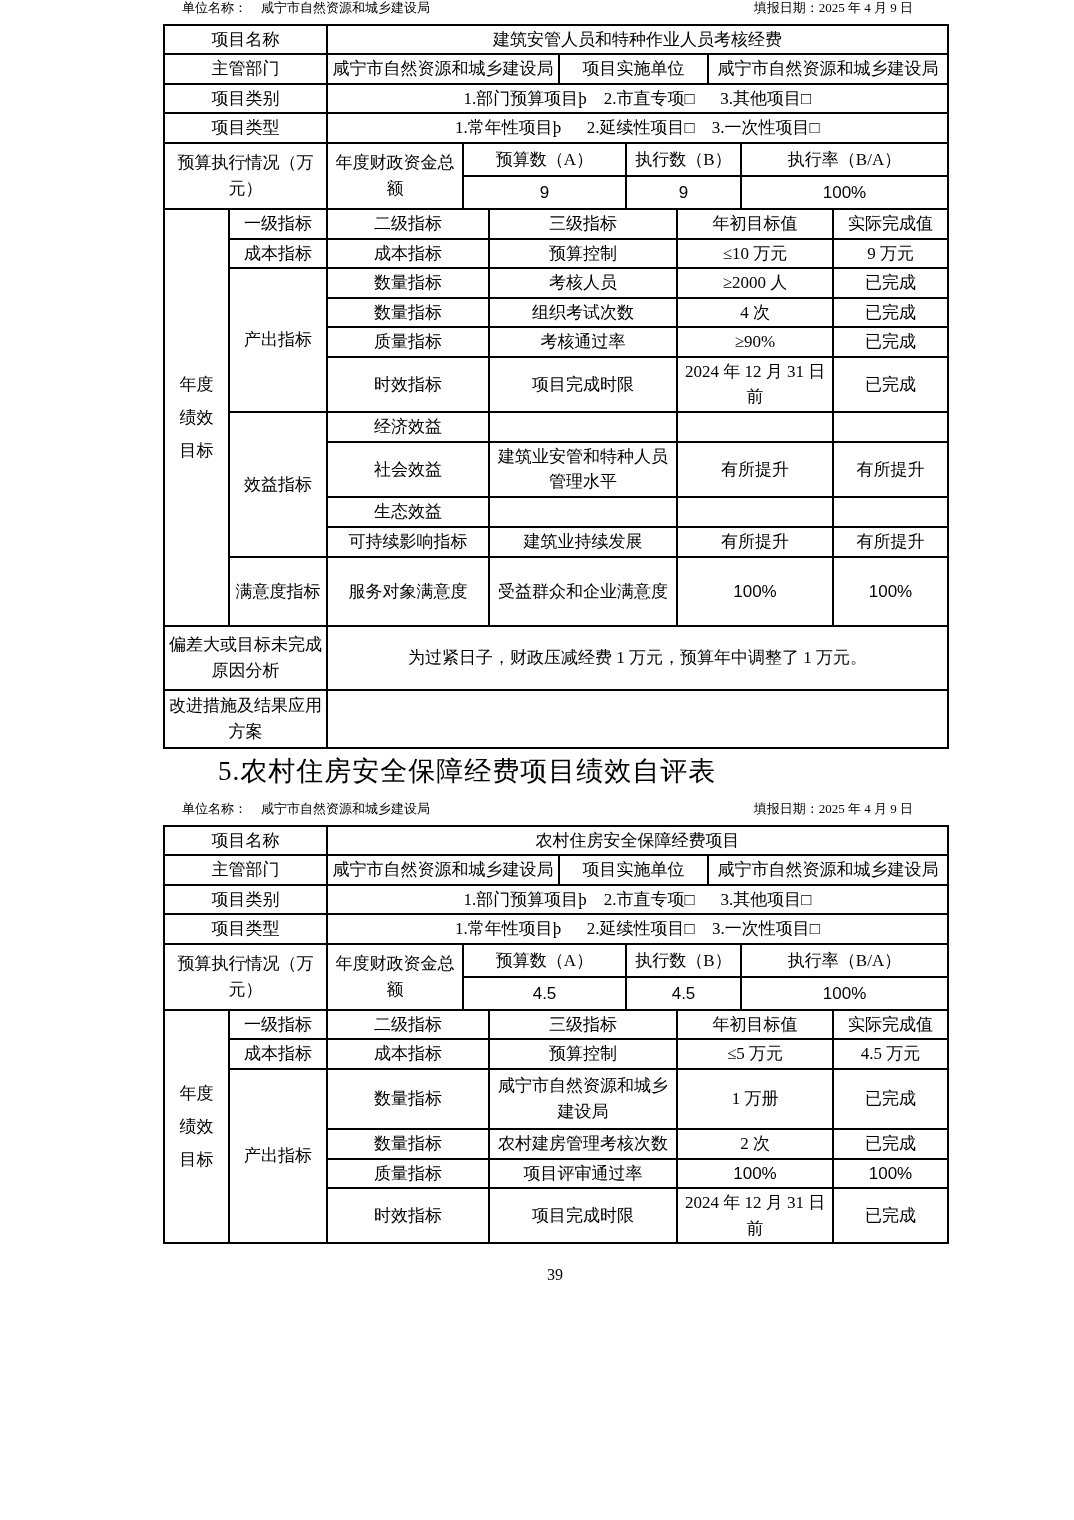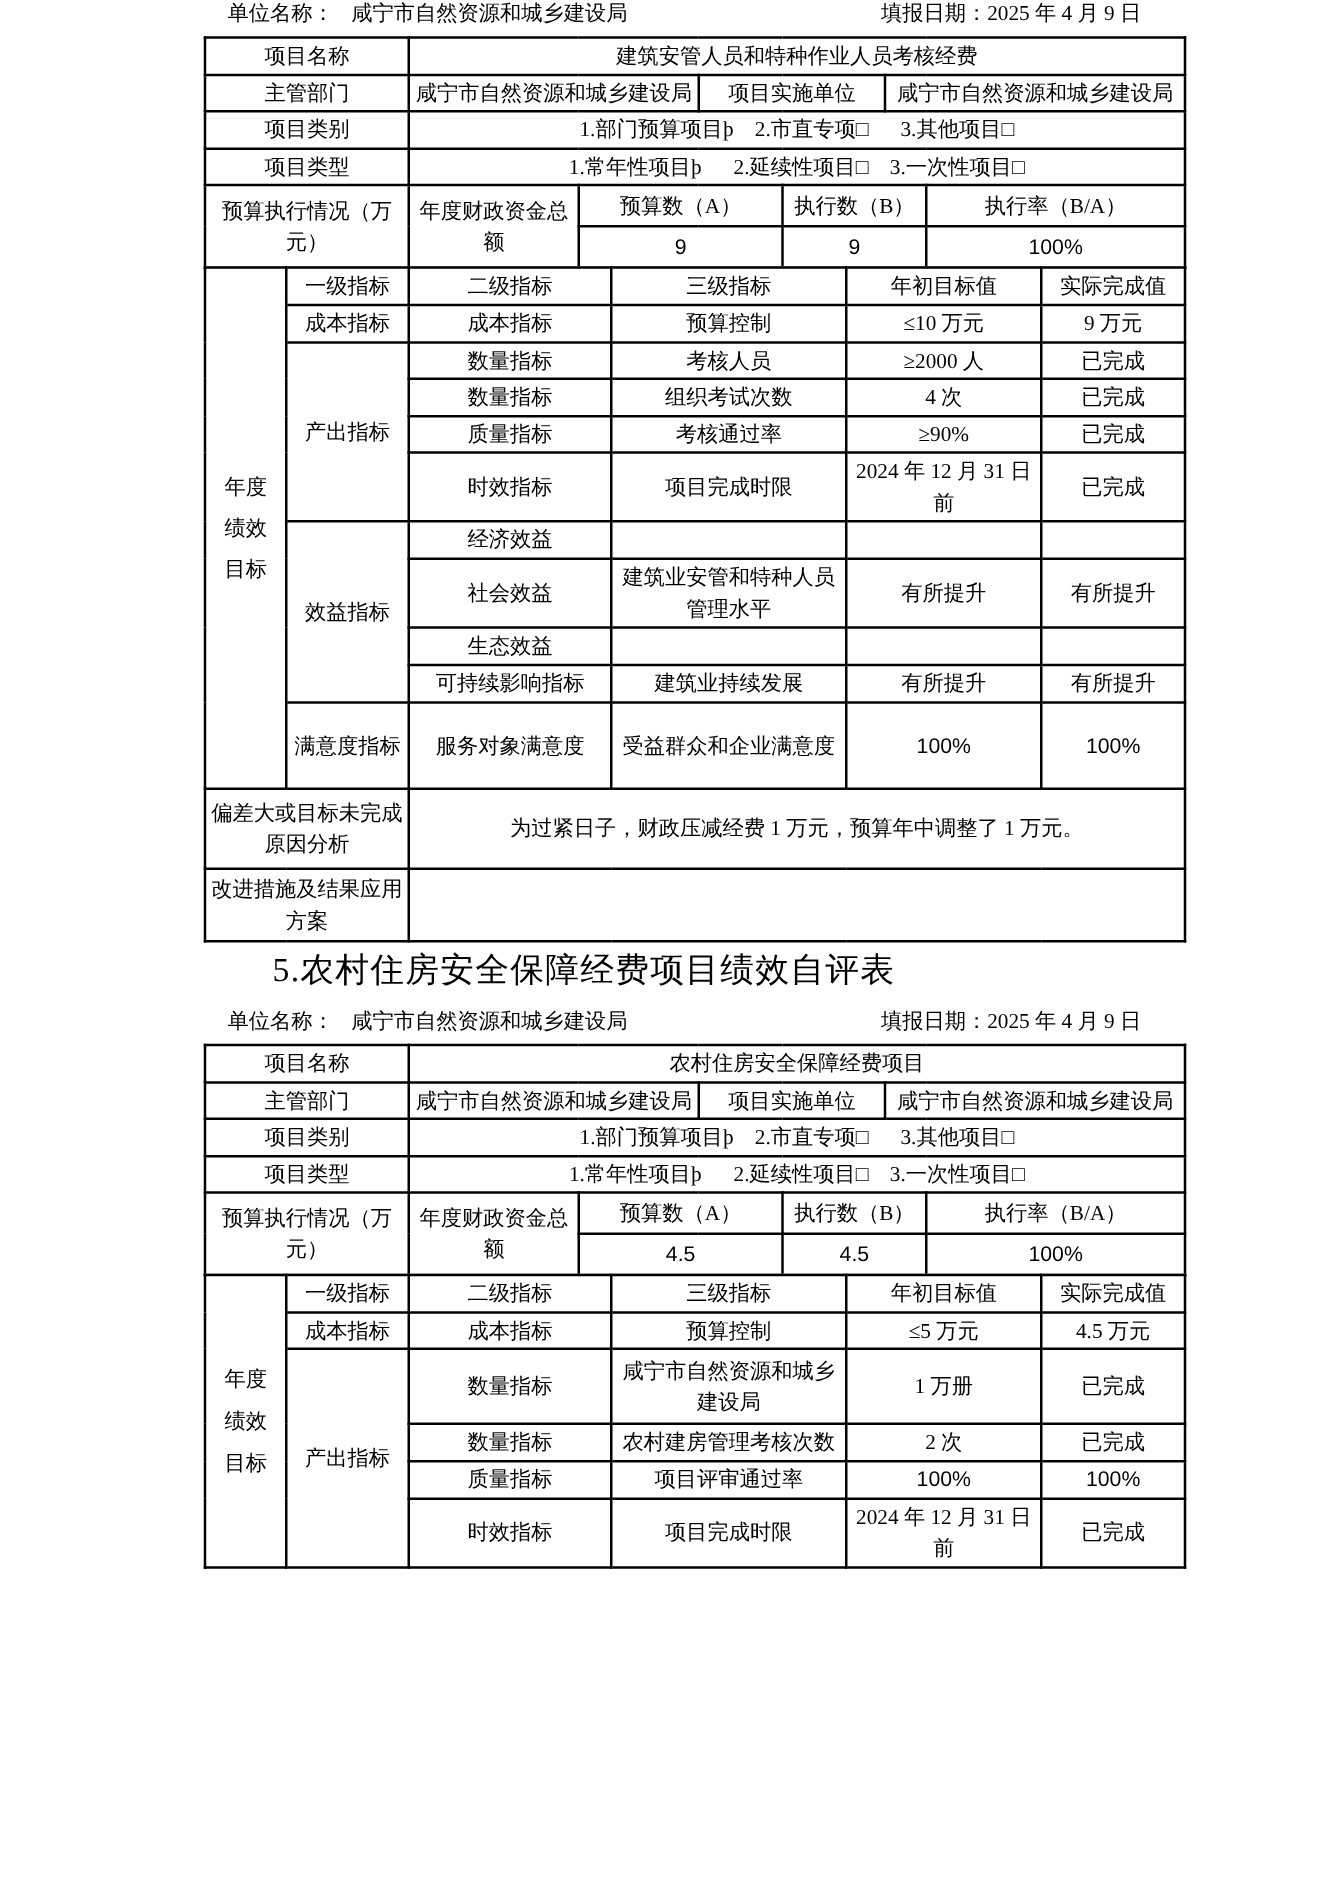--- a/index.html
+++ b/index.html
@@ -11,21 +11,21 @@
     overflow:hidden; position:relative;
   }
   .content { position:absolute; left:163px; top:0; width:784px; }
   .doc-title {
     font-weight:400; margin:0; letter-spacing:1px; color:#000;
   }
   .title4 { font-size:29px; margin:143px 0 10px 57px; }
   .title5 { font-size:27px; margin:4px 0 12px 55px; }
   .meta {
     display:flex; justify-content:space-between; align-items:flex-end;
-    font-size:17px; margin:0 34px 7px 19px; line-height:1.3;
+    font-size:13px; margin:0 34px 7px 19px; line-height:1.3;
   }
   .meta .gap { display:inline-block; width:14px; }
   table.t {
     border-collapse:collapse; table-layout:fixed; width:784px;
     background:#fff;
   }
   table.merge { margin-top:-2px; }
   table.t td {
     border:2px solid #000000;
     text-align:center; vertical-align:middle;
@@ -293,13 +293,14 @@
     </tr>
     <tr style="height:52px">
       <td>时效指标</td>
       <td>项目完成时限</td>
       <td>2024 年 12 月 31 日前</td>
       <td>已完成</td>
     </tr>
   </tbody>
     </table>
 
+  <div class="pageno">39</div>
 </div>
 
 </body></html>

